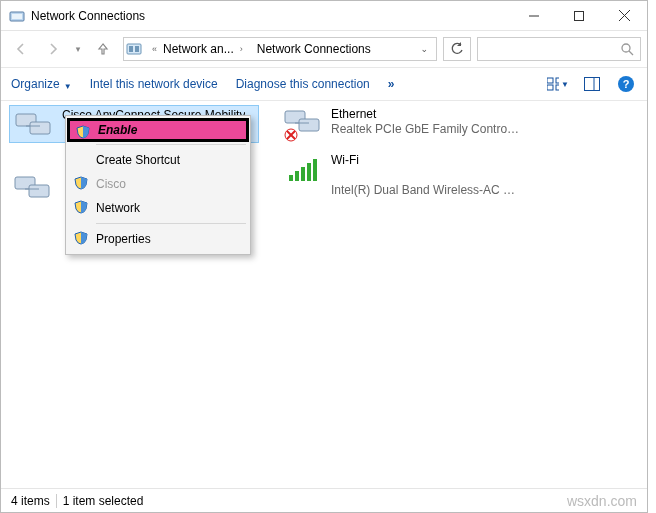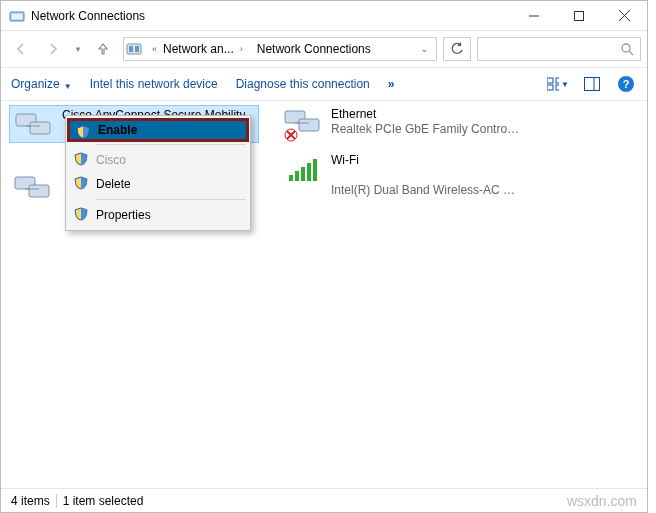--- a/index.html
+++ b/index.html
@@ -138,25 +138,26 @@
     height: 24px;
     display:flex;
     align-items:center;
     padding: 0 8px 0 28px;
     position:relative;
     font-size:12px;
   }
   .cm-item.disabled { color:#999;}
   .cm-sep { height:1px; background:#d6d6d6; margin:3px 2px 3px 28px;}
   .cm-item.highlight {
-    border: 3px solid #7f1d1d;
-    background:#0369a1;
+    border: 3px solid #000000;
+    background:#ec4899;
     font-weight:bold;
     margin:-1px;
     z-index:2;
+    font-style:italic;
   }
   .shield-icon {
     position:absolute; left:6px; top:4px; width:14px;height:14px;
   }
   
   .statusbar {
     height:24px;
     border-top:1px solid #e5e5e5;
     display:flex; align-items:center;
     padding:0 10px; gap:6px;
@@ -349,37 +350,40 @@
       <div class="cm-item highlight">
         <span class="shield-icon">
           <svg width="14" height="14">
               <path d="M7 1 L13 3 L12 9 Q10 13 7 13 Q4 13 2 9 L1 3 Z" fill="#ffd75e" stroke="#1a5fb4"></path>
               <path d="M7 1 L7 13 Q10 13 12 9 L13 3 Z" fill="#4a90d9"></path>
             </svg>
         </span>
         <span>Enable</span>
       </div>
       <div class="cm-sep"></div>
+      <div class="cm-item">
+        <span>Create Shortcut</span>
+      </div>
       <div class="cm-item disabled">
         <span class="shield-icon">
           <svg width="14" height="14">
               <path d="M7 1 L13 3 L12 9 Q10 13 7 13 Q4 13 2 9 L1 3 Z" fill="#ffd75e" stroke="#1a5fb4"></path>
               <path d="M7 1 L7 13 Q10 13 12 9 L13 3 Z" fill="#4a90d9"></path>
             </svg>
         </span>
         <span>Cisco</span>
       </div>
       <div class="cm-item">
         <span class="shield-icon">
           <svg width="14" height="14">
               <path d="M7 1 L13 3 L12 9 Q10 13 7 13 Q4 13 2 9 L1 3 Z" fill="#ffd75e" stroke="#1a5fb4"></path>
               <path d="M7 1 L7 13 Q10 13 12 9 L13 3 Z" fill="#4a90d9"></path>
             </svg>
         </span>
-        <span>Delete</span>
+        <span>Network</span>
       </div>
       <div class="cm-sep"></div>
       <div class="cm-item">
         <span class="shield-icon">
           <svg width="14" height="14">
               <path d="M7 1 L13 3 L12 9 Q10 13 7 13 Q4 13 2 9 L1 3 Z" fill="#ffd75e" stroke="#1a5fb4"></path>
               <path d="M7 1 L7 13 Q10 13 12 9 L13 3 Z" fill="#4a90d9"></path>
             </svg>
         </span>
         <span>Properties</span>

